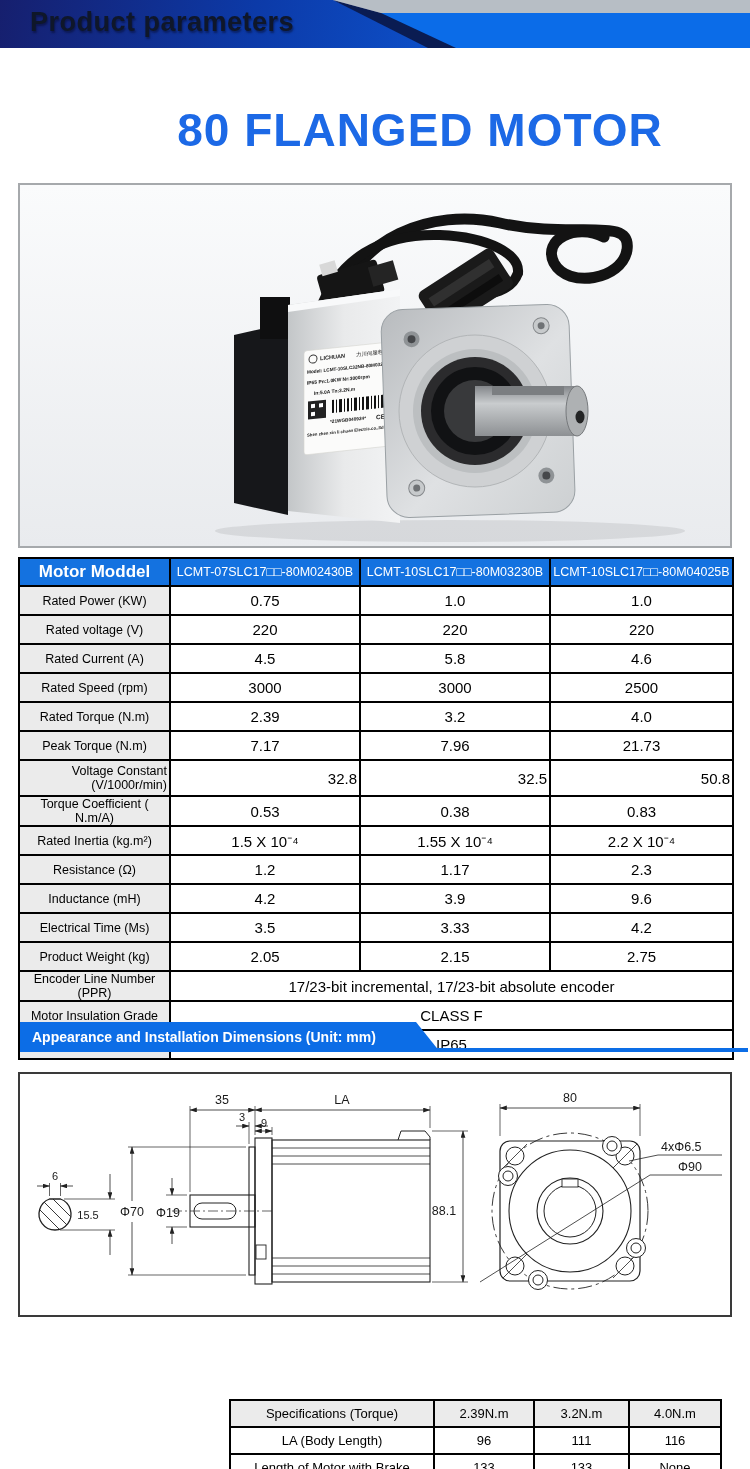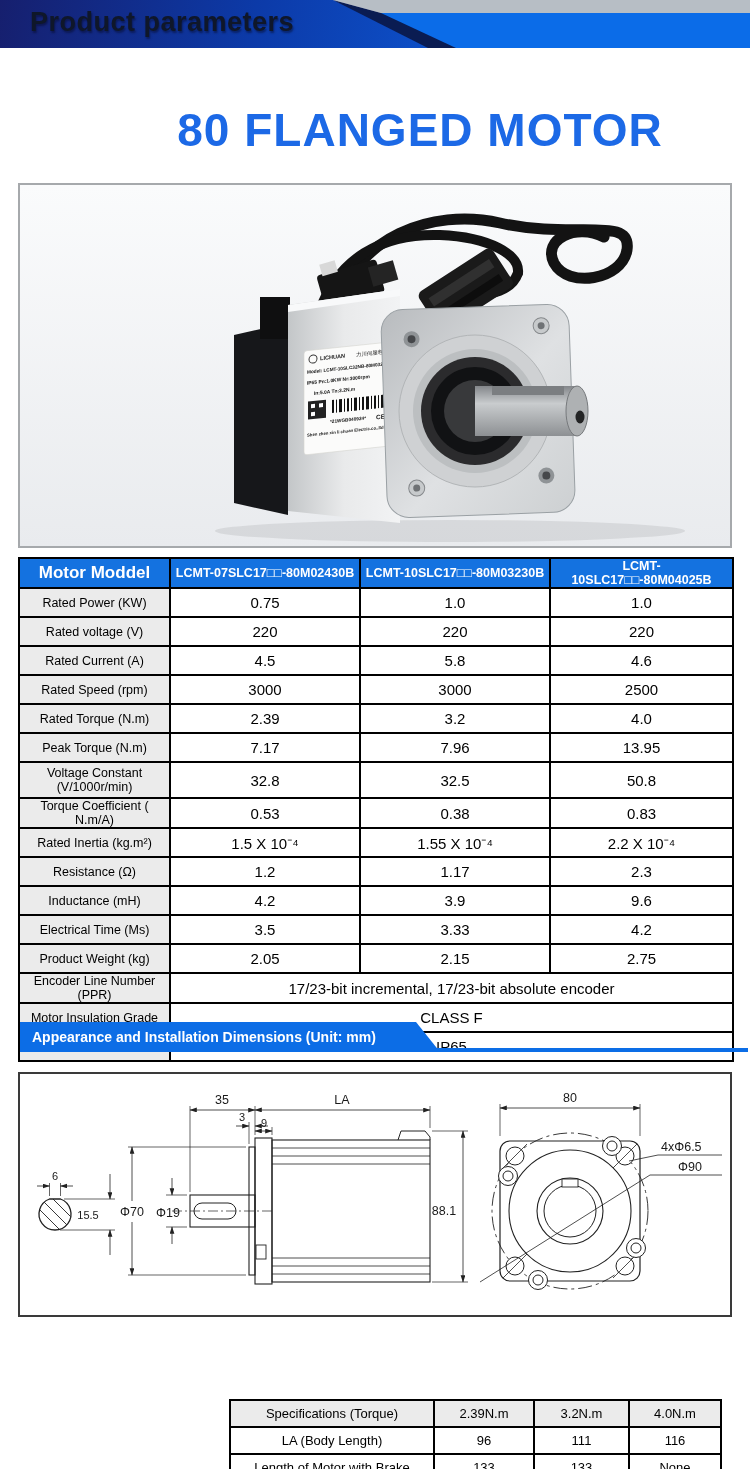--- a/index.html
+++ b/index.html
@@ -25,25 +25,25 @@
 
   
   .photo-box{position:absolute;left:18px;top:183px;width:710px;height:361px;
              border:2px solid #a6a9ac;background:#fbfcfd;}
 
   
   .spec-table{position:absolute;left:18px;top:557px;border-collapse:collapse;table-layout:fixed;}
   .spec-table td,.spec-table th{border:2px solid #000;padding:0 2px;overflow:hidden;}
   .spec-table th{background:#1472e0;color:#fff;height:26px;}
   .th-first{font-size:17px;font-weight:bold;}
-  .th-model{font-size:12.5px;font-weight:bold;}
+  .th-model{font-size:12.5px;font-weight:normal;}
   .spec-table td{height:27px;text-align:center;}
   .lbl{background:#ebebeb;font-size:12.5px;color:#000;}
   .val{background:#fff;font-size:15px;color:#000;}
-  .row-tall td{height:34px;}
+  .row-tall td{height:34px;text-align:right;}
 
   
   .section-banner{position:absolute;top:1022px;left:0;width:750px;height:30px;}
   .sb-shape{position:absolute;left:20px;top:0;width:440px;height:30px;background:#0c6de6;
             clip-path:polygon(0 0,396px 0,420px 30px,0 30px);}
   .sb-label{position:absolute;left:32px;top:0;height:30px;line-height:30px;color:#fff;
             font-size:14px;font-weight:bold;}
   .sb-line{position:absolute;left:436px;top:26px;width:312px;height:4px;background:#0c6de6;}
 
   
@@ -224,21 +224,21 @@
     <tr>
       <td class="lbl">Rated Torque (N.m)</td>
       <td class="val">2.39</td>
       <td class="val">3.2</td>
       <td class="val">4.0</td>
     </tr>
     <tr>
       <td class="lbl">Peak Torque (N.m)</td>
       <td class="val">7.17</td>
       <td class="val">7.96</td>
-      <td class="val">13.95</td>
+      <td class="val">21.73</td>
     </tr>
     <tr class="row-tall">
       <td class="lbl">Voltage Constant (V/1000r/min)</td>
       <td class="val">32.8</td>
       <td class="val">32.5</td>
       <td class="val">50.8</td>
     </tr>
     <tr>
       <td class="lbl">Torque Coefficient ( N.m/A)</td>
       <td class="val">0.53</td>

